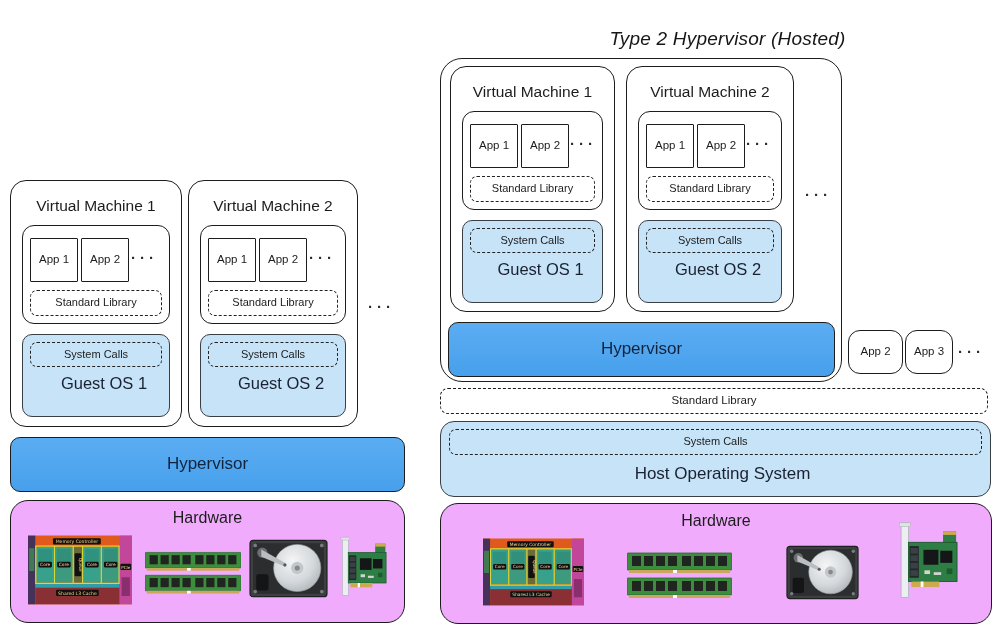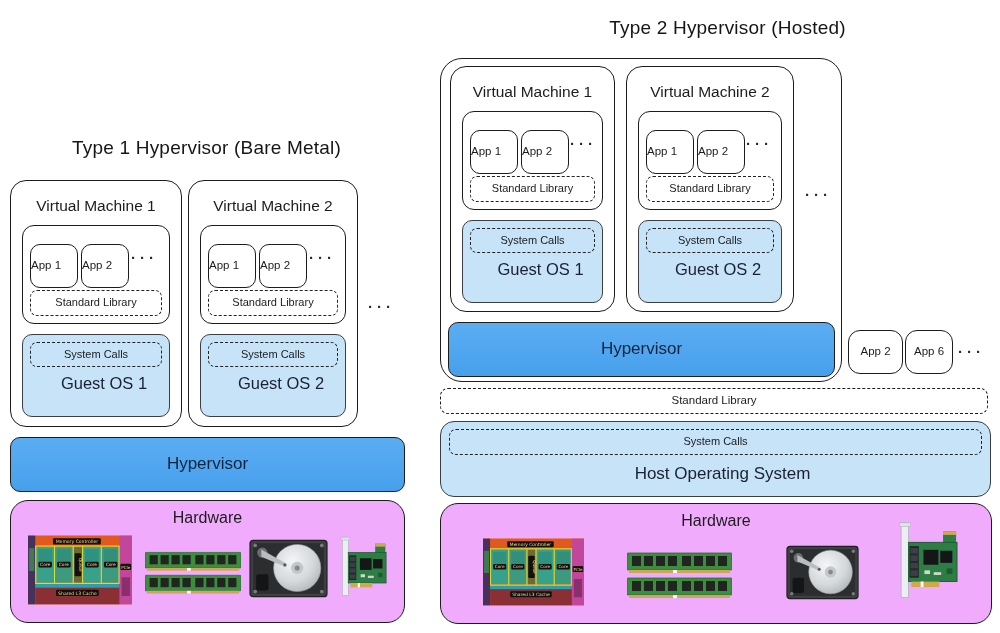--- a/index.html
+++ b/index.html
@@ -14,22 +14,22 @@
   
   .vm{
     position:absolute;border:1.6px solid #1c1c1c;border-radius:16px;background:#fff;
   }
   .vm-title{position:absolute;left:0;right:0;top:16px;text-align:center;font-size:15.5px;color:#1c1c1c;}
   .userspace{
     position:absolute;left:11px;right:11px;top:44px;height:97px;
     border:1.4px solid #1c1c1c;border-radius:12px;background:#fff;
   }
   .app{
-    position:absolute;top:12px;width:46px;height:42px;border:1.4px solid #1c1c1c;border-radius:10px;
-    line-height:40px;font-size:11.5px;color:#1c1c1c;background:#fff;margin-top:6px;
+    position:absolute;top:12px;width:46px;height:42px;border:1.4px solid #1c1c1c;border-radius:1px;
+    text-align:center;line-height:40px;font-size:11.5px;color:#1c1c1c;background:#fff;
   }
   .dots{
     position:absolute;font-weight:700;font-size:15px;letter-spacing:4px;color:#2a2a2a;white-space:nowrap;
   }
   .dashedbox{
     position:absolute;border:1.6px dashed #222;border-radius:7px;text-align:center;
     font-size:11px;color:#1c1c1c;
   }
   .stdlib{left:7px;right:7px;bottom:7px;height:24px;line-height:23px;}
   .guestos{
@@ -60,21 +60,20 @@
   }
   .hostos-label{position:absolute;left:14px;right:0;top:42px;text-align:center;font-size:17px;color:#1a2130;}
   .hw{position:absolute;}
   svg text{font-family:"DejaVu Sans",sans-serif;}
 </style>
 </head>
 <body>
 
 <div class="stage">
 
-  <div class="diagram-title" style="left:0px;top:137px;width:413px;">Type 1 Hypervisor (Bare Metal)</div>
 
   <div class="vm" style="left:10px;top:180px;width:170px;height:245px;">
     <div class="vm-title">Virtual Machine 1</div>
     <div class="userspace">
       <div class="app" style="left:7px;">App 1</div>
       <div class="app" style="left:58px;">App 2</div>
       <div class="dots" style="left:108px;top:23px;">···</div>
       <div class="dashedbox stdlib">Standard Library</div>
     </div>
     <div class="guestos">
@@ -217,21 +216,21 @@
       <rect x="27" y="32" width="16" height="16" fill="#141618"></rect>
       <rect x="45" y="33" width="13" height="13" fill="#141618"></rect>
       <rect x="28" y="54" width="6" height="4" fill="#cfd6cf"></rect>
         <rect x="38" y="56" width="8" height="3" fill="#cfd6cf"></rect>
       <rect x="52" y="52" width="6" height="6" fill="#1d5a2f"></rect>
       <rect x="14" y="66" width="30" height="6" fill="#cfa94f"></rect>
         <rect x="24" y="66" width="3" height="6" fill="#ffffff"></rect>
     </svg>
   </div>
 
-  <div class="diagram-title" style="left:455px;top:17px;width:545px;">Type 2 Hypervisor (Hosted)</div>
+  <div class="diagram-title" style="left:455px;top:28px;width:545px;font-style:italic;">Type 2 Hypervisor (Hosted)</div>
 
   <div class="outerbox" style="left:440px;top:58px;width:400px;height:322px;"></div>
 
   <div class="vm" style="left:450px;top:66px;width:163px;height:244px;">
     <div class="vm-title">Virtual Machine 1</div>
     <div class="userspace">
       <div class="app" style="left:7px;">App 1</div>
       <div class="app" style="left:58px;">App 2</div>
       <div class="dots" style="left:107px;top:23px;">···</div>
       <div class="dashedbox stdlib">Standard Library</div>
@@ -254,21 +253,21 @@
       <div class="dashedbox syscalls">System Calls</div>
       <div class="guestos-label">Guest OS 2</div>
     </div>
   </div>
 
   <div class="dots" style="left:805px;top:186px;">···</div>
 
   <div class="hyper" style="left:448px;top:322px;width:385px;height:53px;line-height:51px;">Hypervisor</div>
 
   <div class="hostapp" style="left:848px;width:53px;">App 2</div>
-  <div class="hostapp" style="left:905px;width:46px;">App 6</div>
+  <div class="hostapp" style="left:905px;width:46px;">App 3</div>
   <div class="dots" style="left:958px;top:343px;">···</div>
 
   <div class="biglib" style="left:440px;top:388px;width:546px;height:24px;line-height:23px;">Standard Library</div>
 
   <div class="hostos" style="left:440px;top:421px;width:549px;height:74px;">
     <div class="dashedbox" style="left:8px;right:8px;top:7px;height:24px;line-height:23px;">System Calls</div>
     <div class="hostos-label">Host Operating System</div>
   </div>
 
   <div class="hwbox" style="left:440px;top:503px;width:550px;height:119px;">

